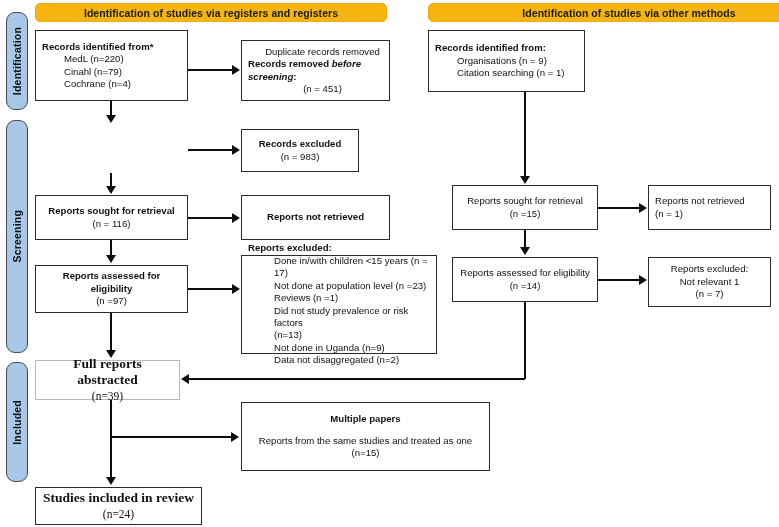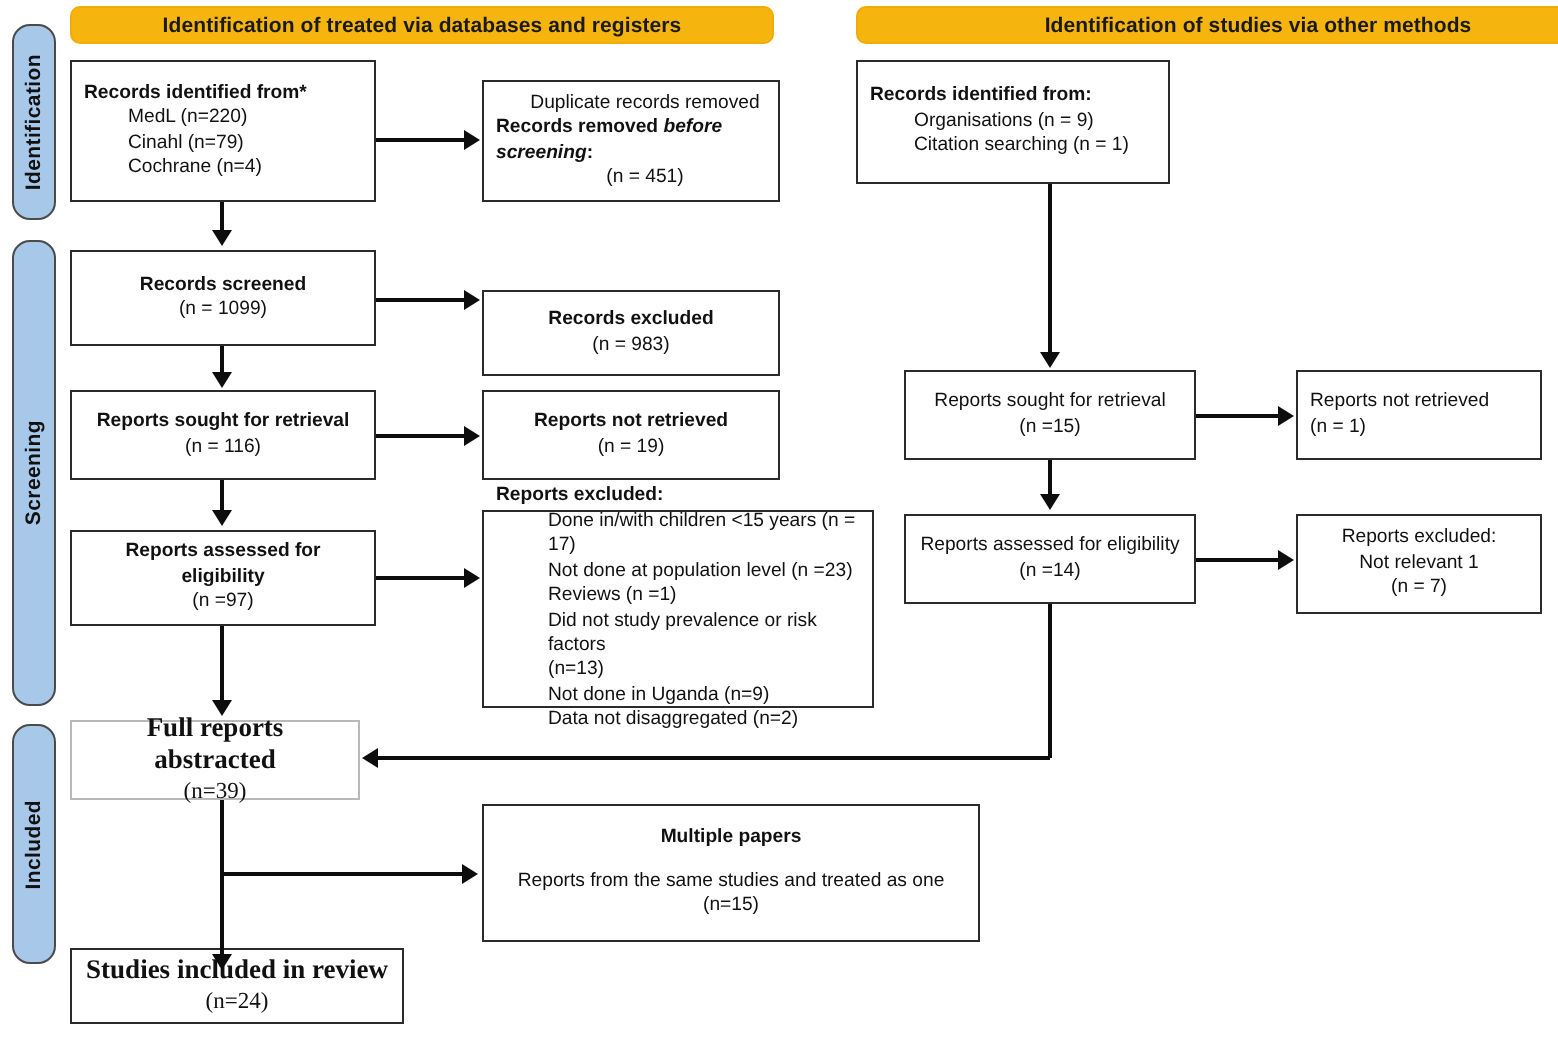--- a/index.html
+++ b/index.html
@@ -126,57 +126,52 @@
     <span>Identification</span>
   </div>
   <div class="phase" style="left:6px; top:120px; width:22px; height:233px;">
     <span>Screening</span>
   </div>
   <div class="phase" style="left:6px; top:362px; width:22px; height:120px;">
     <span>Included</span>
   </div>
 
   <div class="hdr" style="left:35px; top:3px; width:352px; height:19px;">
-    <span>Identification of treated via databases and registers</span>
+    <span>Identification of studies via registers and registers</span>
   </div>
   <div class="hdr" style="left:428px; top:3px; width:402px; height:19px;">
     <span>Identification of studies via other methods</span>
   </div>
 
   <div class="box" style="left:35px; top:30px; width:153px; height:71px;">
     <div class="t b">Records identified from*</div>
     <div class="t ind">MedL (n=220)</div>
     <div class="t ind">Cinahl (n=79)</div>
     <div class="t ind">Cochrane (n=4)</div>
   </div>
 
   <div class="box" style="left:241px; top:40px; width:149px; height:61px;">
     <div class="t c" style="padding-left:14px;">Duplicate records removed</div>
     <div class="t b"><span>Records removed </span><span style="font-style:italic">before screening</span><span>:</span></div>
     <div class="t c" style="padding-left:14px;">(n = 451)</div>
   </div>
 
-  <div class="box" style="left:35px; top:125px; width:153px; height:48px;">
-    <div class="t b c">Records screened</div>
-    <div class="t c">(n = 1099)</div>
-  </div>
-
-  <div class="box" style="left:241px; top:129px; width:149px; height:43px;margin-top:16px;">
+
+  <div class="box" style="left:241px; top:129px; width:118px; height:43px;">
     <div class="t b c">Records excluded</div>
     <div class="t c">(n = 983)</div>
   </div>
 
   <div class="box" style="left:35px; top:195px; width:153px; height:45px;">
     <div class="t b c">Reports sought for retrieval</div>
     <div class="t c">(n = 116)</div>
   </div>
 
   <div class="box" style="left:241px; top:195px; width:149px; height:45px;">
     <div class="t b c">Reports not retrieved</div>
-    <div class="t c">(n = 19)</div>
   </div>
 
   <div class="box" style="left:35px; top:265px; width:153px; height:48px;">
     <div class="t b c">Reports assessed for</div>
     <div class="t b c">eligibility</div>
     <div class="t c">(n =97)</div>
   </div>
 
   <div class="box" style="left:241px; top:255px; width:196px; height:99px;">
     <div class="t b">Reports excluded:</div>
@@ -194,21 +189,21 @@
     <div class="t sub c">(n=39)</div>
   </div>
 
   <div class="box" style="left:241px; top:402px; width:249px; height:69px;">
     <div class="t b c">Multiple papers</div>
     <div class="t c" style="height:9px;"></div>
     <div class="t c">Reports from the same studies and treated as one</div>
     <div class="t c">(n=15)</div>
   </div>
 
-  <div class="box serif" style="left:35px; top:474px; width:167px; height:38px;">
+  <div class="box serif" style="left:35px; top:487px; width:167px; height:38px;">
     <div class="t b c">Studies included in review</div>
     <div class="t sub c">(n=24)</div>
   </div>
 
   <div class="box" style="left:428px; top:30px; width:157px; height:62px;">
     <div class="t b">Records identified from:</div>
     <div class="t ind">Organisations (n = 9)</div>
     <div class="t ind">Citation searching (n = 1)</div>
   </div>
 

